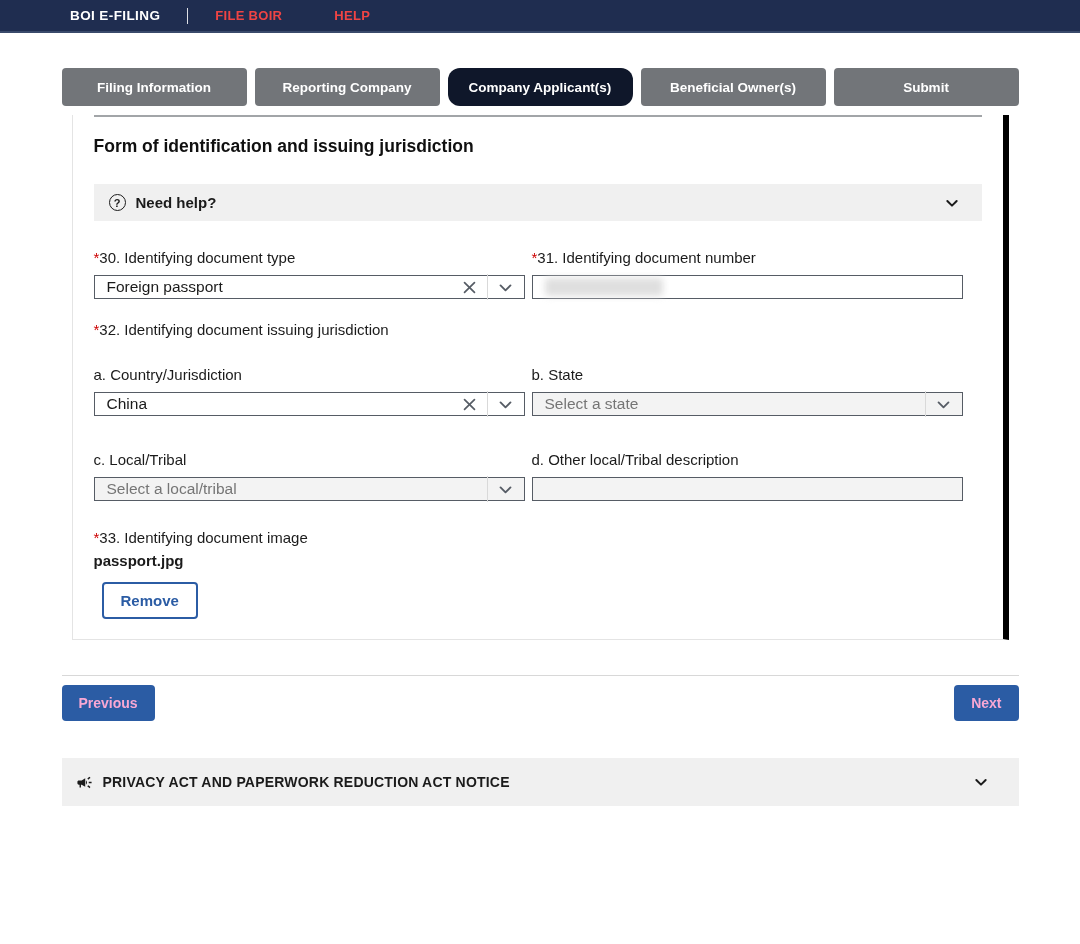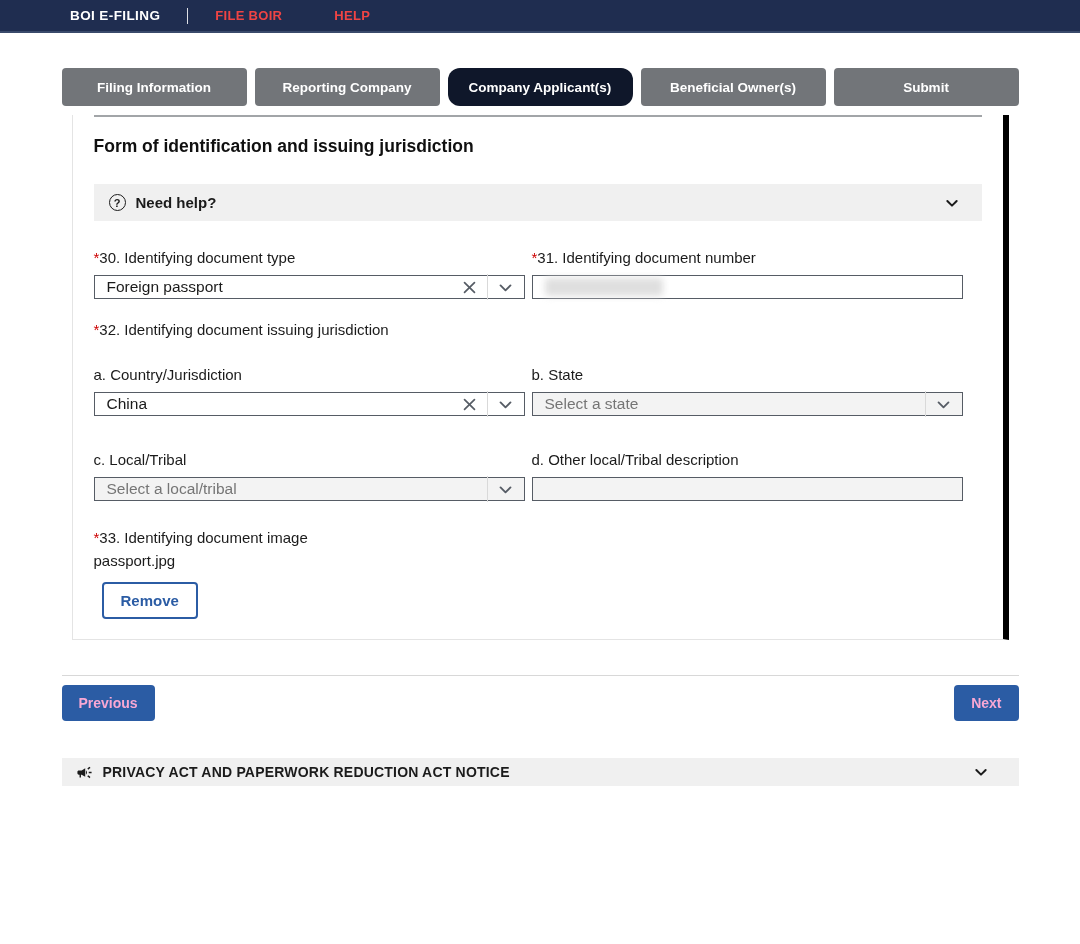--- a/index.html
+++ b/index.html
@@ -60,38 +60,38 @@
   .combo .icons { display: flex; align-items: center; padding-right: 10px; }
   .combo .icons .vsep { width: 1px; height: 26px; background: #d9d9d9; margin: 0 9px; }
   .combo.disabled, .tinput.disabled { background: #f3f3f3; }
   .combo.disabled .val { color: #757575; }
 
   .redacted {
     width: 118px; height: 18px; background: #dfdfdf; border-radius: 3px;
     filter: blur(3.5px);
   }
 
-  .filename { font-weight: normal; font-size: 15px; margin-top: 6px; }
+  .filename { font-weight: bold; font-size: 15px; margin-top: 6px; }
   .btn-outline {
     margin-top: 13px; height: 37px; padding: 0 17px; background: #fff;
     border: 2px solid #2b5ca4; border-radius: 4px; color: #2b5ca4;
     font-weight: bold; font-size: 15px; cursor: pointer; font-family: inherit; margin-left: 8px;
   }
 
   
   .hr-bottom { margin-top: 35px; height: 1px; background: #d8d8d8; width: 957px; }
   .actions { display: flex; justify-content: space-between; margin-top: 9px; }
   .btn-primary {
     height: 36px; padding: 0 17px; background: #2b5ca4; border: none; border-radius: 4px;
     color: #f9a8d4; font-weight: bold; font-size: 14px; cursor: pointer; font-family: inherit;
   }
 
   
   .privacy {
-    margin-top: 37px; height: 28px; background: #f0f0f0; display: flex;
+    margin-top: 37px; height: 48px; background: #f0f0f0; display: flex;
     align-items: center; padding: 0 30px 0 14px; cursor: pointer;
   }
   .privacy .acc-label { font-weight: bold; font-size: 14px; letter-spacing: .2px; margin-left: 10px; flex: 1; }
 </style>
 </head>
 <body>
 
 <div class="topnav">
   <span class="brand">BOI E-FILING</span>
   <span class="divider"></span>

